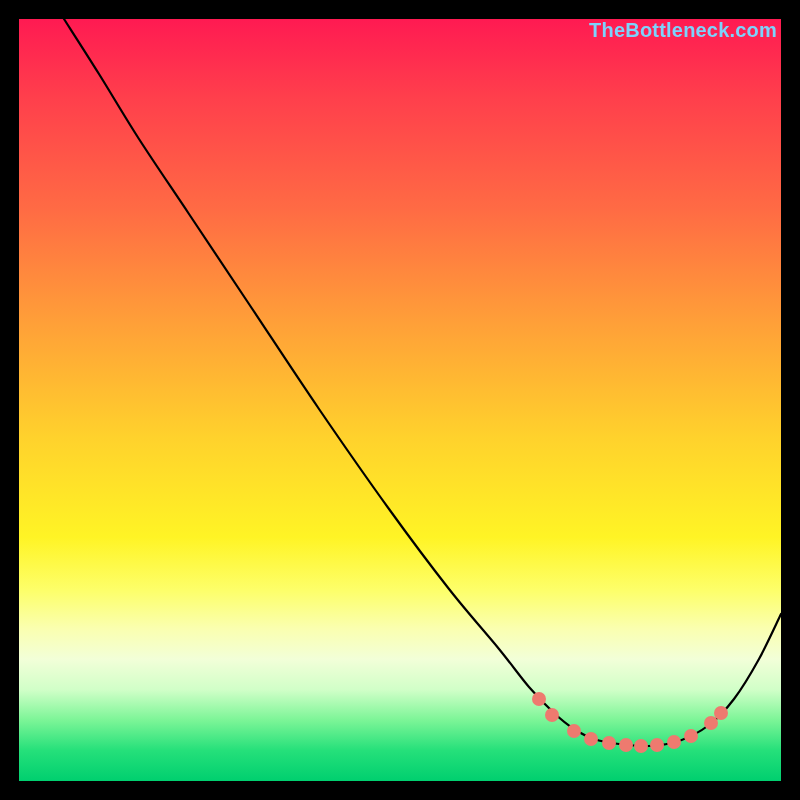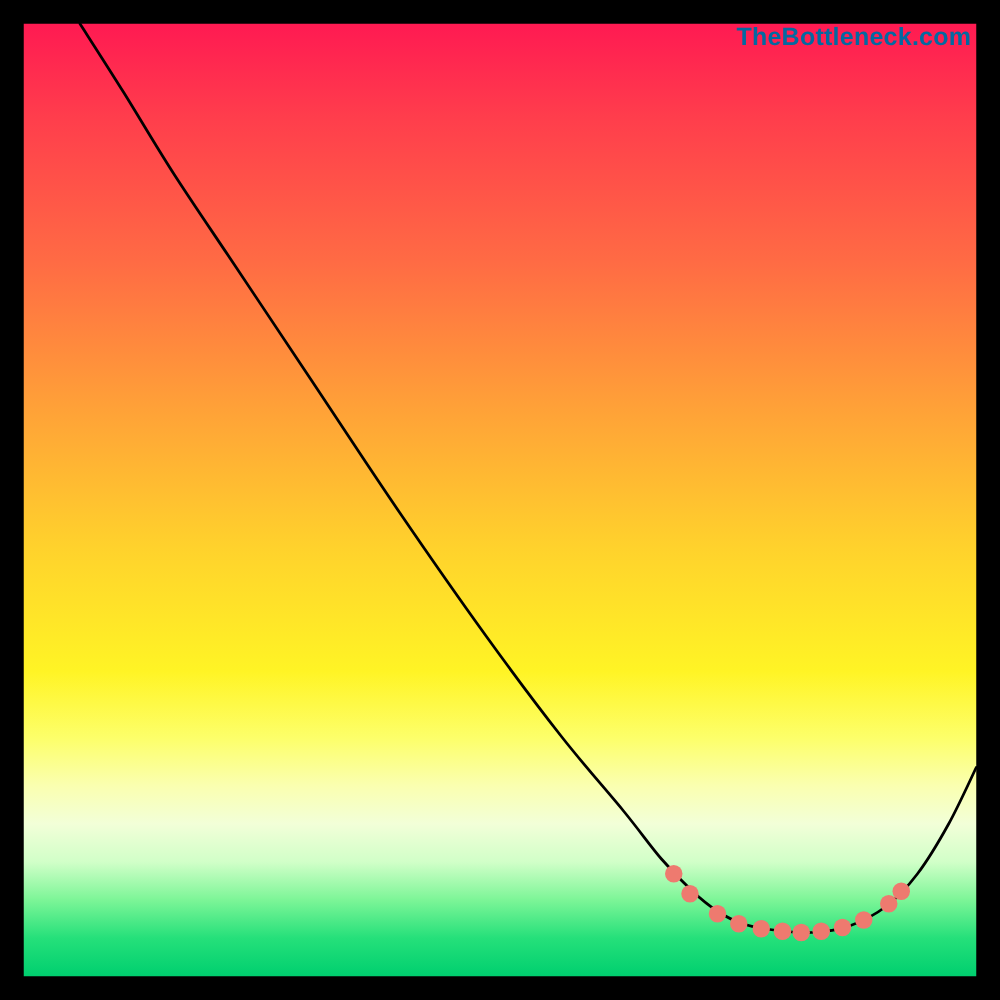--- a/index.html
+++ b/index.html
@@ -40,21 +40,21 @@
       #d1ffc8 88%,
       #7cf597 92%,
       #25e07a 96%,
       #00cf6f 100%
     );
   }
   .watermark {
     position: absolute;
     top: 0px;
     right: 4px;
-    color: #0369a1;
+    color: #7dd3fc;
     font-size: 20px;
     font-weight: 600;
     letter-spacing: 0.2px;
     user-select: none;
   }
   svg.curve {
     position: absolute;
     left: 0;
     top: 0;
     width: 762px;

